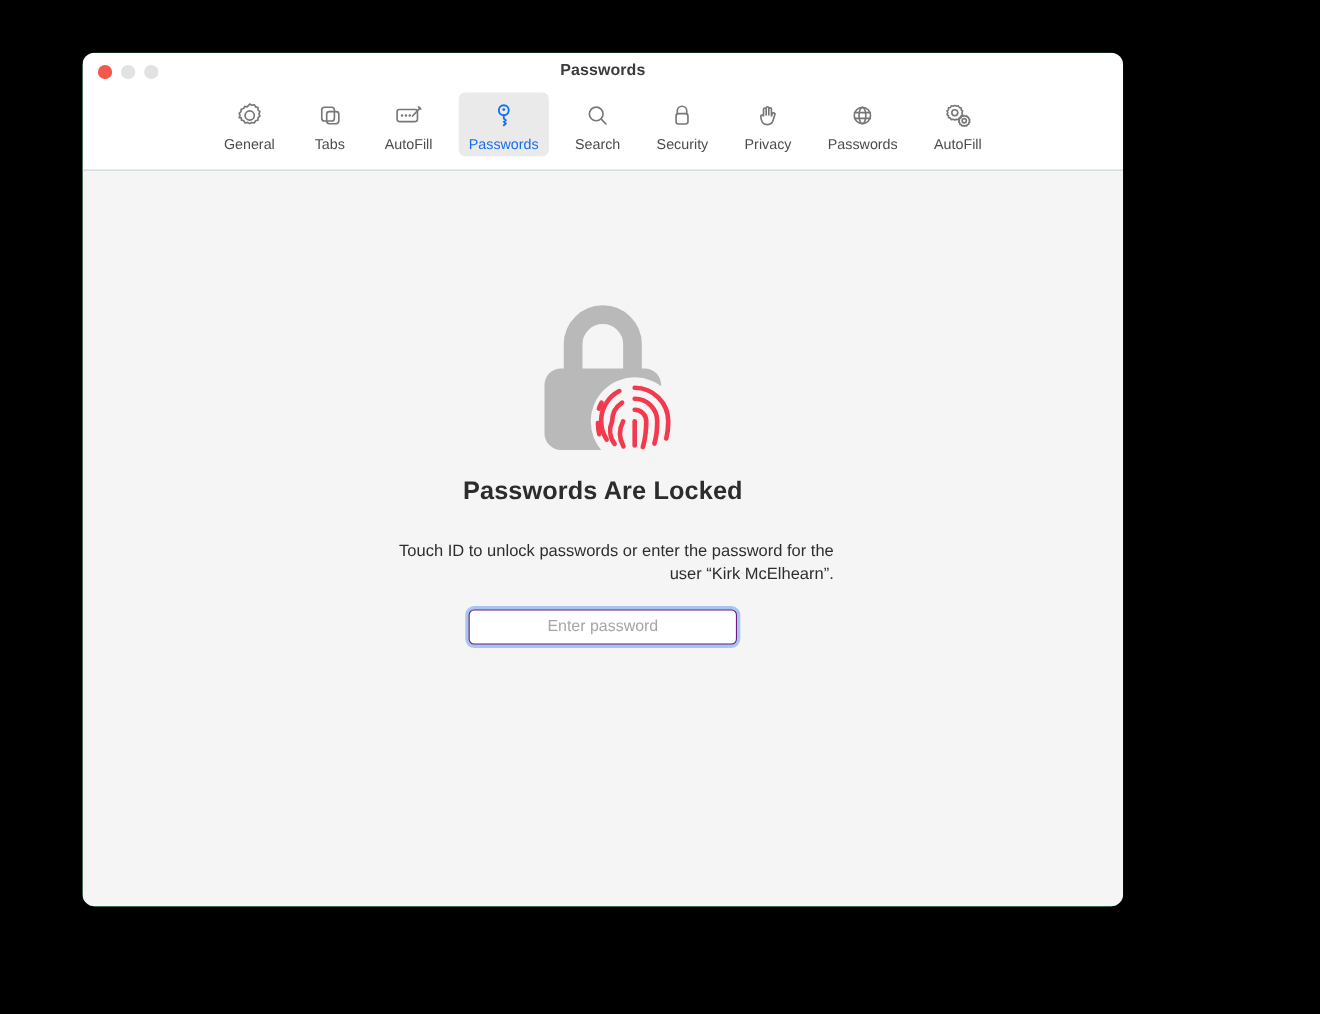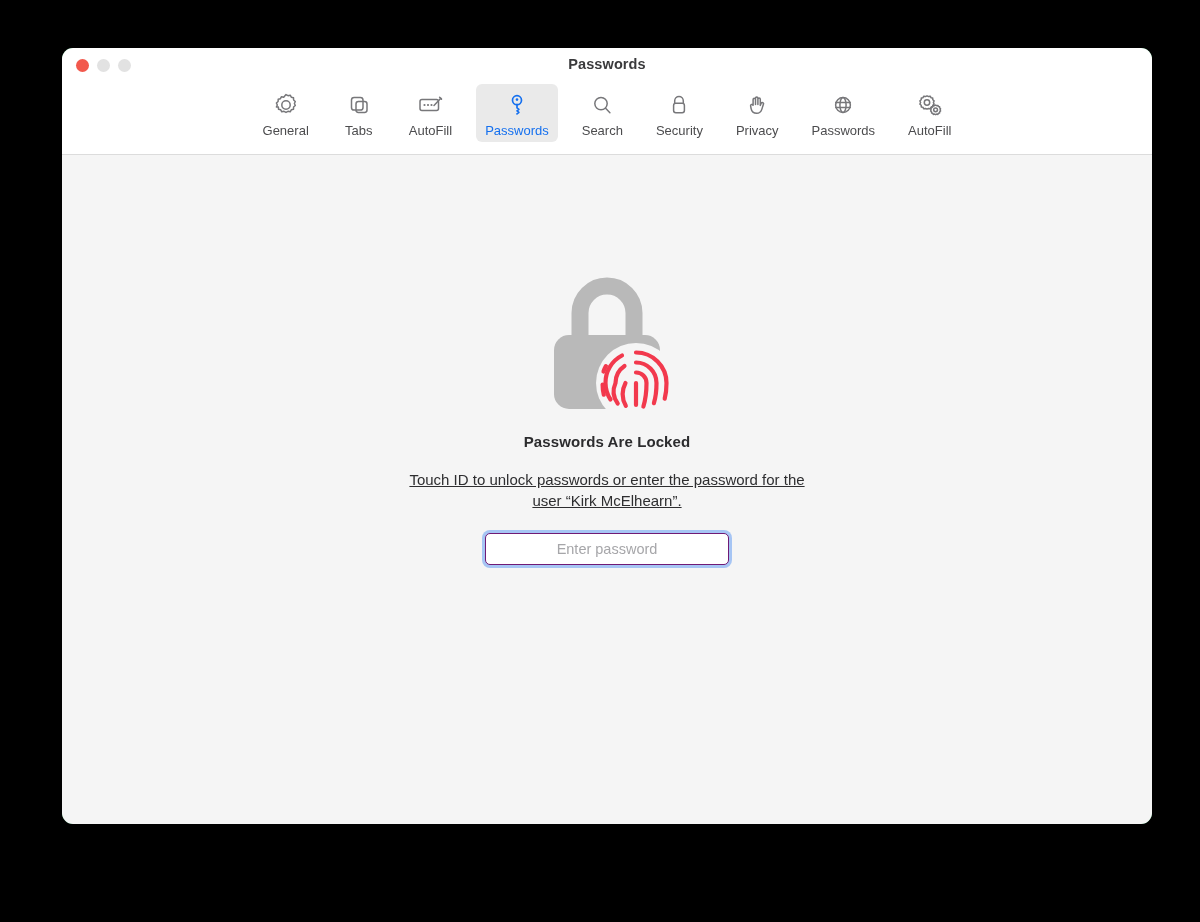--- a/index.html
+++ b/index.html
@@ -5,22 +5,22 @@
   * { margin:0; padding:0; box-sizing:border-box; }
   html, body {
     width:1200px; height:922px;
     background:#000;
     font-family:"Liberation Sans", sans-serif;
     overflow:hidden;
   }
 
   #window {
     position:absolute;
-    left:62px; top:48px;
-    width:1090px; height:776px;
+    left:75px; top:48px;
+    width:946px; height:776px;
     background:#15803d;
     border-radius:11px;
     overflow:hidden;
     box-shadow:0 6px 22px rgba(0,0,0,0.45);
   }
 
   
   #titlebar {
     position:relative;
     height:107px;
@@ -97,34 +97,33 @@
   }
 
   #lock-art {
     margin-top:112px;
     position:relative;
     width:150px; height:150px;
   }
 
   #headline {
     margin-top:16px;
-    font-size:15px;
+    font-size:23px;
     font-weight:bold;
     color:#2c2c2e;
     letter-spacing:0.1px;
   }
 
   #subtext {
-    margin-top:19px;
+    margin-top:30px;
     font-size:15px;
     color:#2e2e30;
     line-height:21px;
-    text-align:center;
+    text-align:right;
     max-width:420px;
-    text-decoration:underline;
   }
 
   #password-wrap {
     margin-top:22px;
     width:244px; height:32px;
     border-radius:5px;
     background:#ffffff;
     border:1px solid #701a75;
     box-shadow:0 0 0 3px rgba(70,140,245,0.45);
     display:flex; align-items:center; justify-content:center;

